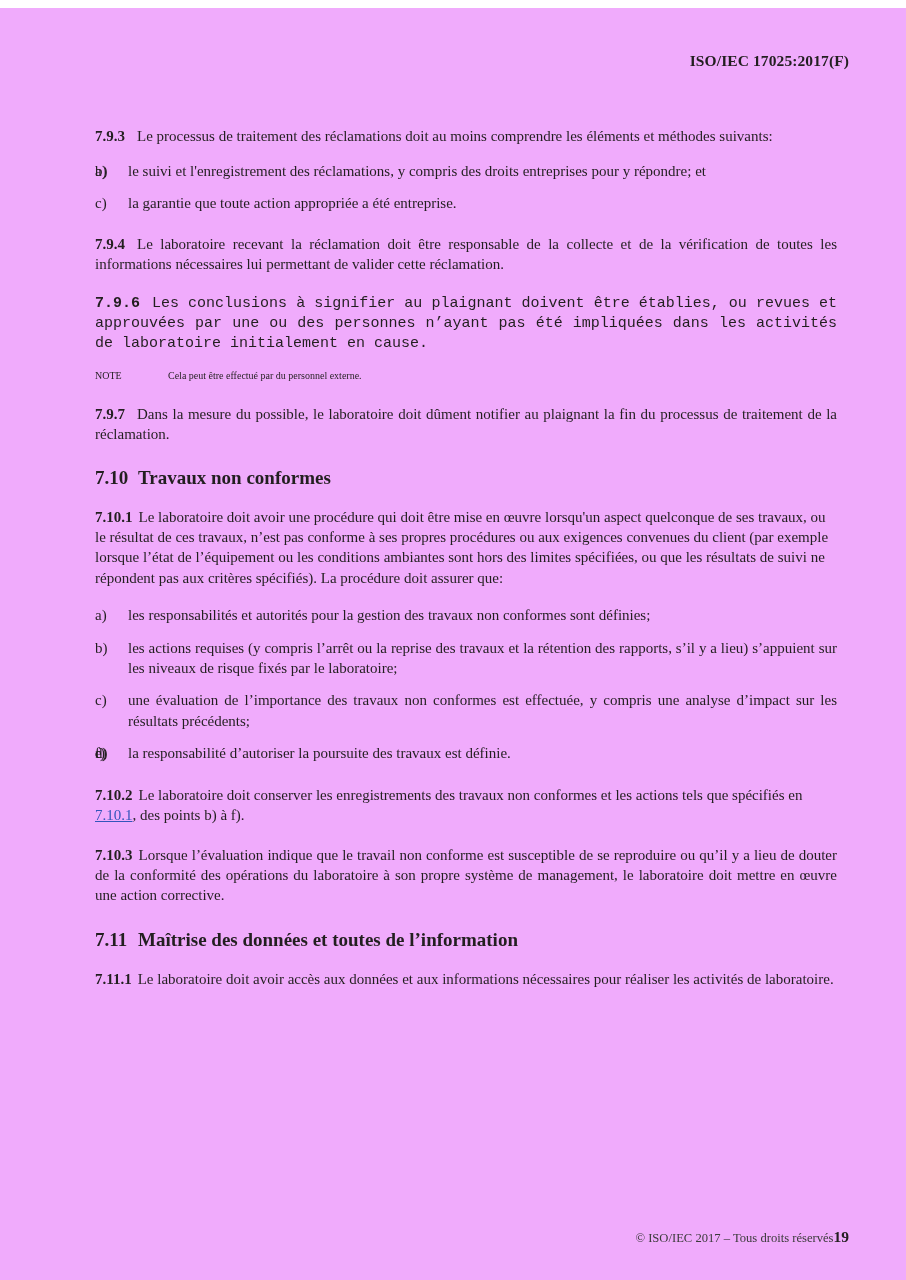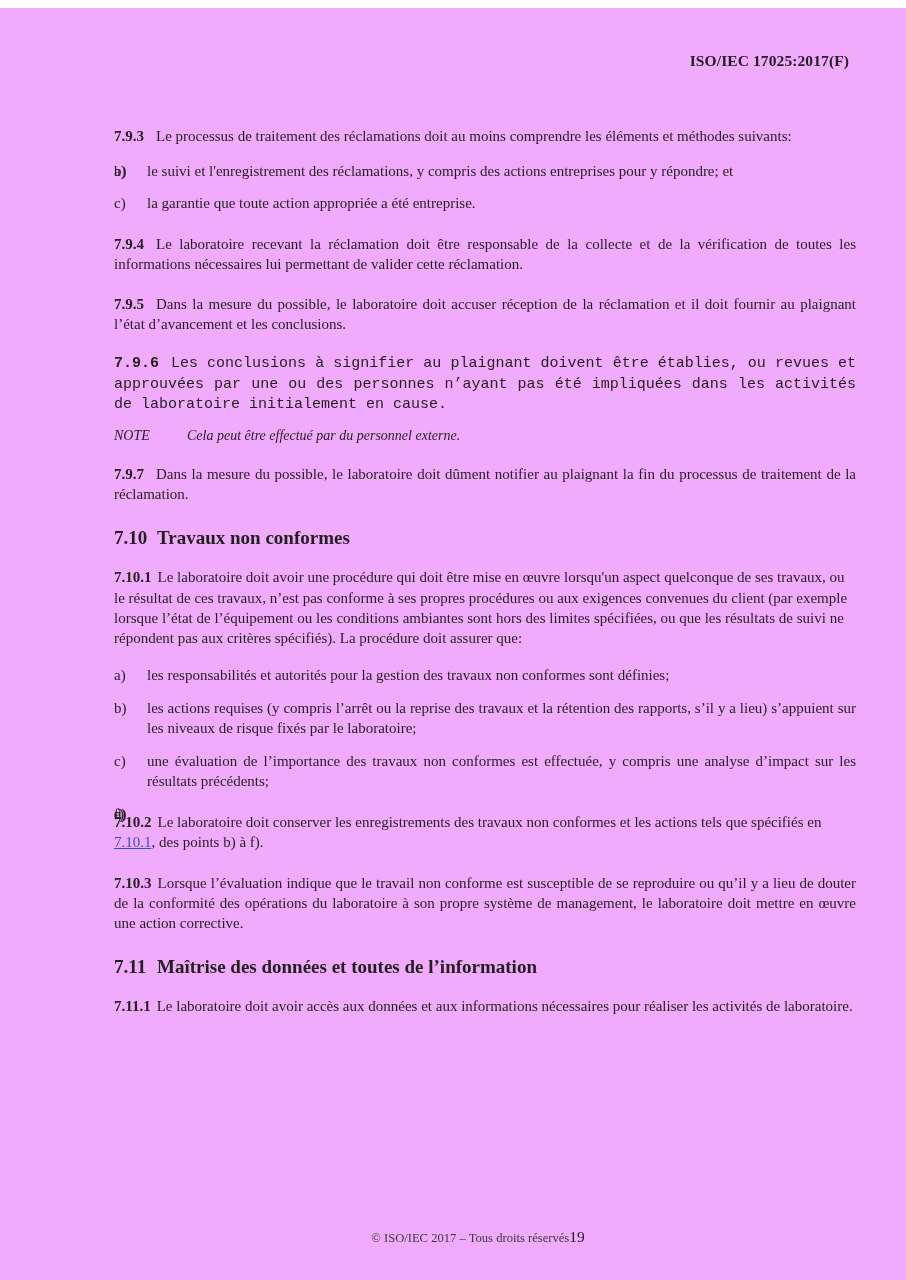--- a/index.html
+++ b/index.html
@@ -29,21 +29,21 @@
     font-size: 15.5px;
     font-weight: bold;
     letter-spacing: 0.1px;
     color: #231f20;
   }
 
   
   .content {
     position: absolute;
     top: 118px;
-    left: 114px;
+    left: 95px;
     width: 742px;
   }
 
   
   .para {
     font-size: 15px;
     line-height: 20.2px;
     text-align: justify;
     margin: 0 0 14.5px 0;
     hyphens: none;
@@ -86,25 +86,24 @@
     position: absolute;
     left: 0;
     top: 0;
     width: 28px;
     text-align: left;
     font-size: 15px;
   }
 
   
   .note {
-    font-size: 14px;
+    font-size: 10px;
     line-height: 18px;
     margin: 0 0 14.5px 0;
     text-align: left;
-    font-style: italic;
   }
   .note .note-label {
     display: inline-block;
     width: 73px;
   }
 
   
   .heading {
     font-size: 19px;
     font-weight: bold;
@@ -124,27 +123,27 @@
   }
 
   
   .footer {
     position: absolute;
     left: 107px;
     right: 57px;
     bottom: 42px;
     display: flex;
     align-items: baseline;
-    justify-content: center;
+    justify-content: flex-end;
     font-size: 12.6px;
     color: #3a3a3a;
   }
   .footer .page-number {
     font-size: 15.5px;
-    font-weight: normal;
+    font-weight: bold;
     color: #231f20;
   }
 </style>
 </head>
 <body>
 
 <div class="page">
 
   <div class="running-header">
     <span>ISO/IEC 17025:2017(F)</span>
@@ -155,35 +154,32 @@
     <p class="para left">
       <span class="num">7.9.3</span><span class="gap-wide"></span><span>Le processus de traitement des réclamations doit au moins comprendre les éléments et méthodes suivants:</span>
     </p>
 
     <ul class="list">
       <li class="item">
         <span class="marker">a)</span>
       </li>
       <li class="item">
         <span class="marker">b)</span>
-        <span>le suivi et l'enregistrement des réclamations, y compris des actions entreprises pour y répondre; et</span>
+        <span>le suivi et l'enregistrement des réclamations, y compris des droits entreprises pour y répondre; et</span>
       </li>
       <li class="item">
         <span class="marker">c)</span>
         <span>la garantie que toute action appropriée a été entreprise.</span>
       </li>
     </ul>
 
     <p class="para" style="margin-top:20px;">
       <span class="num">7.9.4</span><span class="gap-wide"></span><span>Le laboratoire recevant la réclamation doit être responsable de la collecte et de la vérification de toutes les informations nécessaires lui permettant de valider cette réclamation.</span>
     </p>
 
-    <p class="para" style="margin-top:20px;">
-      <span class="num">7.9.5</span><span class="gap-wide"></span><span>Dans la mesure du possible, le laboratoire doit accuser réception de la réclamation et il doit fournir au plaignant l’état d’avancement et les conclusions.</span>
-    </p>
 
     <p class="para" style="margin-top:20px;margin-bottom:12px;font-family:Liberation Mono, monospace;">
       <span class="num">7.9.6</span><span class="gap-wide"></span><span>Les conclusions à signifier au plaignant doivent être établies, ou revues et approuvées par une ou des personnes n’ayant pas été impliquées dans les activités de laboratoire initialement en cause.</span>
     </p>
 
     <p class="note">
       <span class="note-label">NOTE</span><span>Cela peut être effectué par du personnel externe.</span>
     </p>
 
     <p class="para" style="margin-top:19px;">
@@ -212,20 +208,21 @@
         <span>une évaluation de l’importance des travaux non conformes est effectuée, y compris une analyse d’impact sur les résultats précédents;</span>
       </li>
       <li class="item">
         <span class="marker">d)</span>
       </li>
       <li class="item">
         <span class="marker">e)</span>
       </li>
       <li class="item">
         <span class="marker">f)</span>
+        <span>la responsabilité d’autoriser la poursuite des travaux est définie.</span>
       </li>
     </ul>
 
     <p class="para left" style="margin-top:21px;">
       <span class="num">7.10.2</span><span class="gap-narrow"></span><span>Le laboratoire doit conserver les enregistrements des travaux non conformes et les actions tels que spécifiés en </span><a class="xref" href="#">7.10.1</a><span>, des points b) à f).</span>
     </p>
 
     <p class="para" style="margin-top:20px;">
       <span class="num">7.10.3</span><span class="gap-narrow"></span><span>Lorsque l’évaluation indique que le travail non conforme est susceptible de se reproduire ou qu’il y a lieu de douter de la conformité des opérations du laboratoire à son propre système de management, le laboratoire doit mettre en œuvre une action corrective.</span>
     </p>

